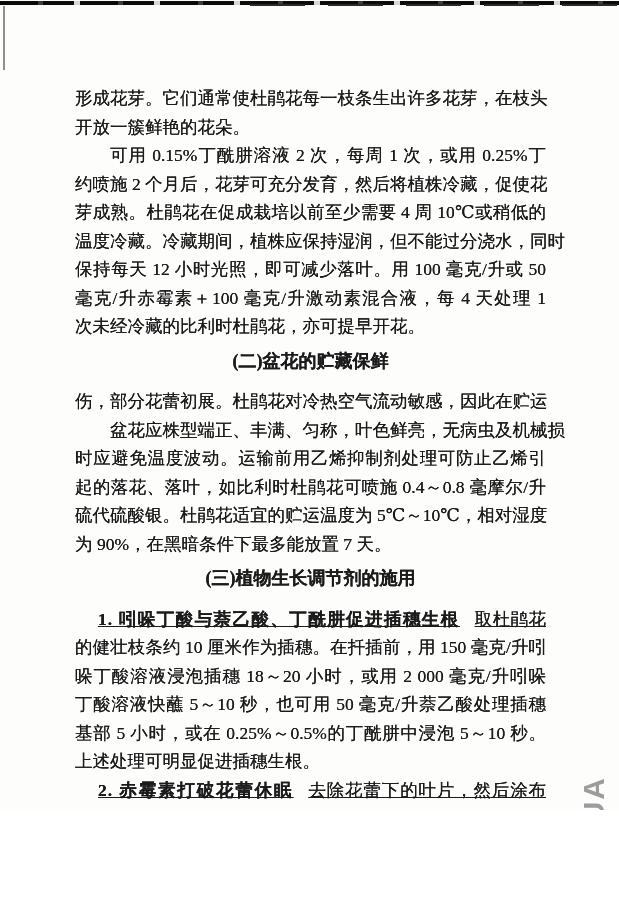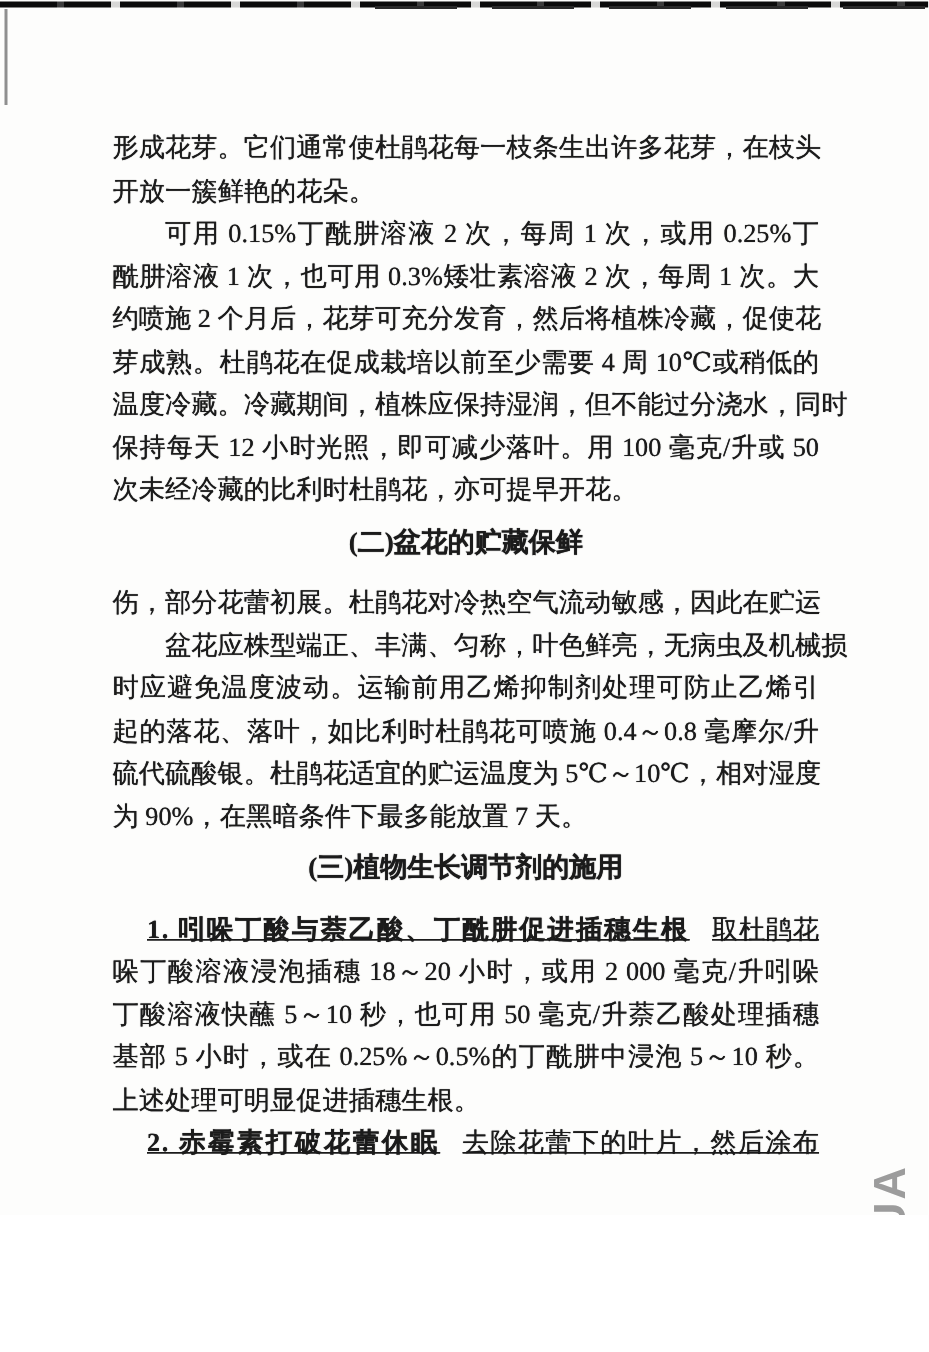--- a/index.html
+++ b/index.html
@@ -74,43 +74,44 @@
 
   <div class="text-column">
 
     <div>
       <div class="line">形成花芽。它们通常使杜鹃花每一枝条生出许多花芽，在枝头</div>
       <div class="line short">开放一簇鲜艳的花朵。</div>
     </div>
 
     <div>
       <div class="line indent">可用 0.15%丁酰肼溶液 2 次，每周 1 次，或用 0.25%丁</div>
-      <div class="line">酰肼溶液 1 次，也可用 0.3%矮壮素溶液 2 次，每周 1 次。大</div>
       <div class="line">约喷施 2 个月后，花芽可充分发育，然后将植株冷藏，促使花</div>
       <div class="line">芽成熟。杜鹃花在促成栽培以前至少需要 4 周 10℃或稍低的</div>
       <div class="line">温度冷藏。冷藏期间，植株应保持湿润，但不能过分浇水，同时</div>
       <div class="line">保持每天 12 小时光照，即可减少落叶。用 100 毫克/升或 50</div>
+      <div class="line">毫克/升赤霉素＋100 毫克/升激动素混合液，每 4 天处理 1</div>
       <div class="line short">次未经冷藏的比利时杜鹃花，亦可提早开花。</div>
     </div>
 
     <div class="heading">(二)盆花的贮藏保鲜</div>
 
     <div>
       <div class="line">伤，部分花蕾初展。杜鹃花对冷热空气流动敏感，因此在贮运</div>
       <div class="line indent">盆花应株型端正、丰满、匀称，叶色鲜亮，无病虫及机械损</div>
       <div class="line">时应避免温度波动。运输前用乙烯抑制剂处理可防止乙烯引</div>
       <div class="line">起的落花、落叶，如比利时杜鹃花可喷施 0.4～0.8 毫摩尔/升</div>
       <div class="line">硫代硫酸银。杜鹃花适宜的贮运温度为 5℃～10℃，相对湿度</div>
       <div class="line short">为 90%，在黑暗条件下最多能放置 7 天。</div>
     </div>
 
     <div class="heading">(三)植物生长调节剂的施用</div>
 
     <div>
       <div class="line indent-num"><span class="runhead">1. 吲哚丁酸与萘乙酸、丁酰肼促进插穗生根</span><span>取杜鹃花</span></div>
+      <div class="line">的健壮枝条约 10 厘米作为插穗。在扦插前，用 150 毫克/升吲</div>
       <div class="line">哚丁酸溶液浸泡插穗 18～20 小时，或用 2 000 毫克/升吲哚</div>
       <div class="line">丁酸溶液快蘸 5～10 秒，也可用 50 毫克/升萘乙酸处理插穗</div>
       <div class="line">基部 5 小时，或在 0.25%～0.5%的丁酰肼中浸泡 5～10 秒。</div>
       <div class="line short">上述处理可明显促进插穗生根。</div>
     </div>
 
     <div>
       <div class="line indent-num"><span class="runhead">2. 赤霉素打破花蕾休眠</span><span>去除花蕾下的叶片，然后涂布</span></div>
     </div>
 

